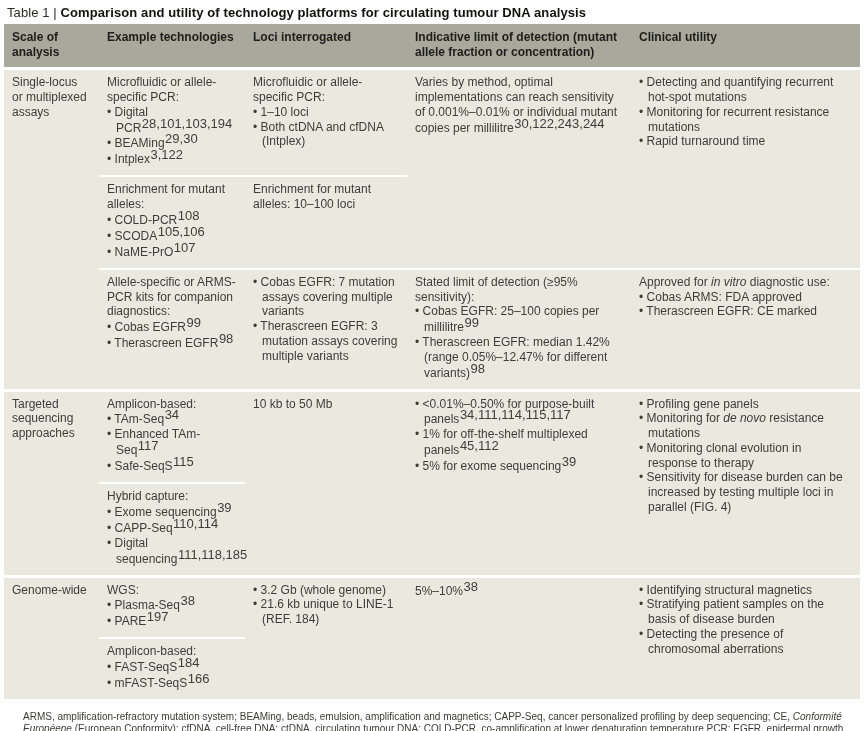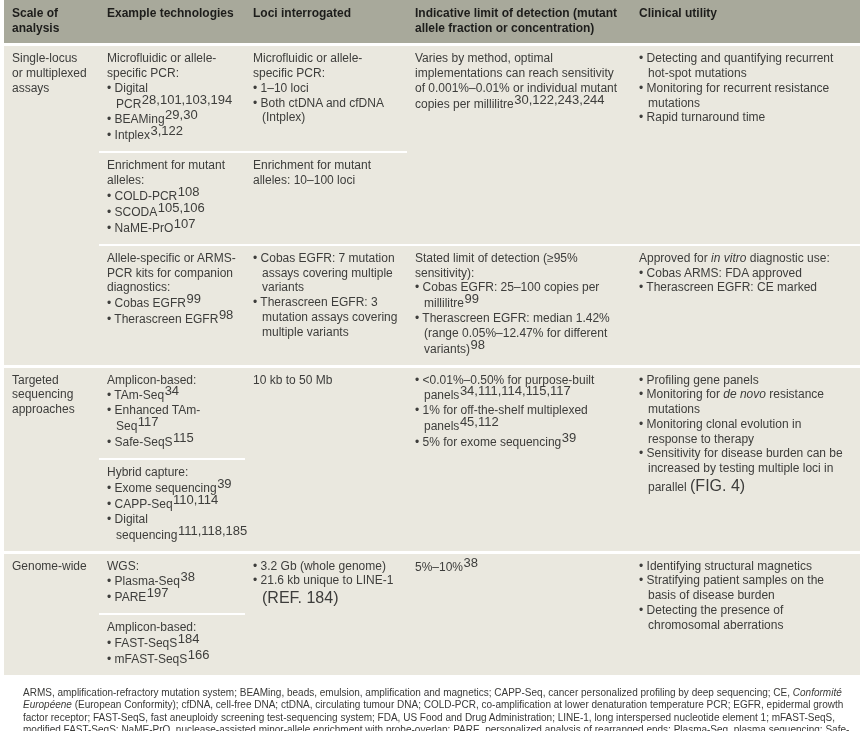--- a/index.html
+++ b/index.html
@@ -19,28 +19,29 @@
   th{background:var(--header-bg);color:var(--header-text);font-size:12px;font-weight:bold;
      text-align:left;vertical-align:top;padding:6px 8px 8px 8px;line-height:1.22;
      border-bottom:2px solid var(--divider);margin-left:8px;}
   td{vertical-align:top;font-size:12px;line-height:1.23;padding:5px 8px 8px 8px;
      border-top:2px solid var(--divider);}
   tr.section-start td{border-top:3px solid var(--divider);}
   .line{margin:0;}
   .line.bullet{padding-left:9px;text-indent:-9px;}
   .sup{font-size:13px;position:relative;top:-4px;margin-left:0.5px;}
   .it{font-style:italic;}
-  .sc{font-size:16px;}
+  .sc{font-size:12px;}
   .footnote{font-size:10px;line-height:1.24;color:#3a3a38;padding:12px 3px 7px 3px;margin-left:16px;}
   .bottom-bar{height:5px;background:var(--bottom-bar);width:864px;margin-top:1px;}
 </style>
 </head>
 <body>
 
 <div class="page">
+  <div class="title"><span>Table 1 | </span><span class="bold">Comparison and utility of technology platforms for circulating tumour DNA analysis</span></div>
 
   <table>
     <colgroup>
       <col style="width:95px">
         <col style="width:146px">
         <col style="width:162px">
         <col style="width:224px">
         <col style="width:229px">
     </colgroup>
     <thead>

